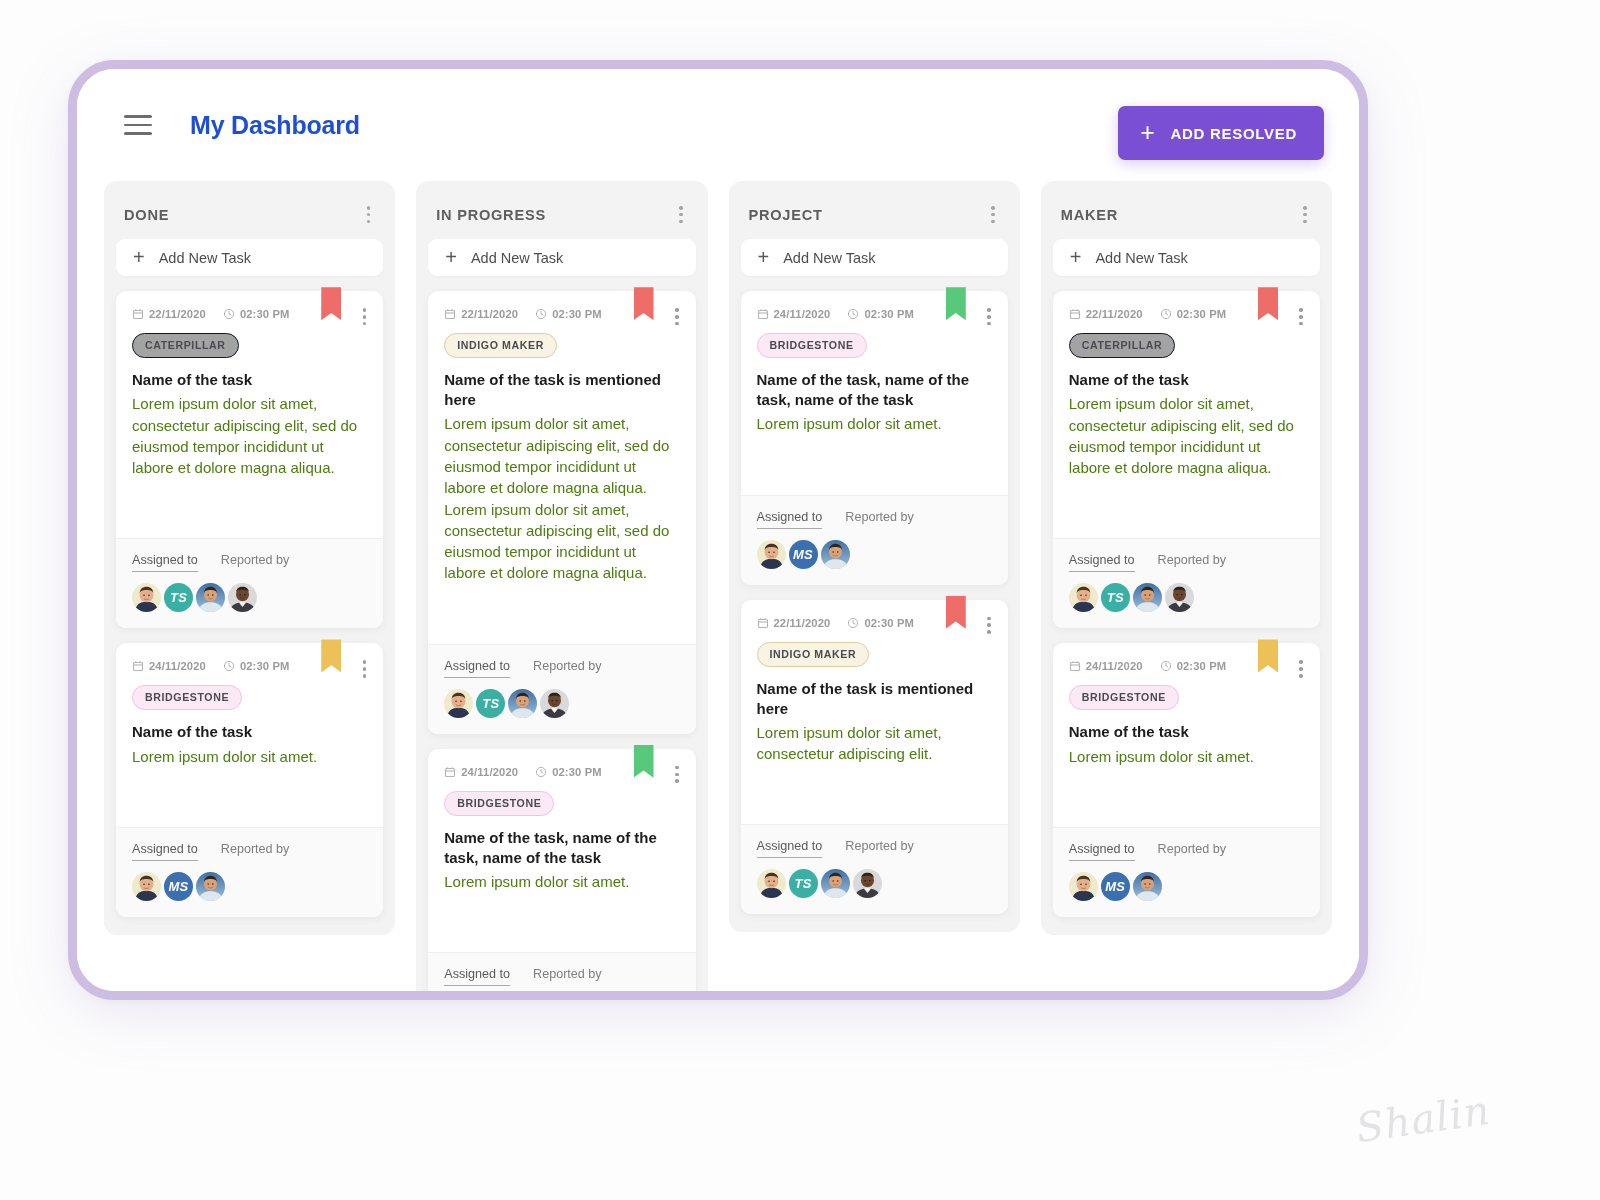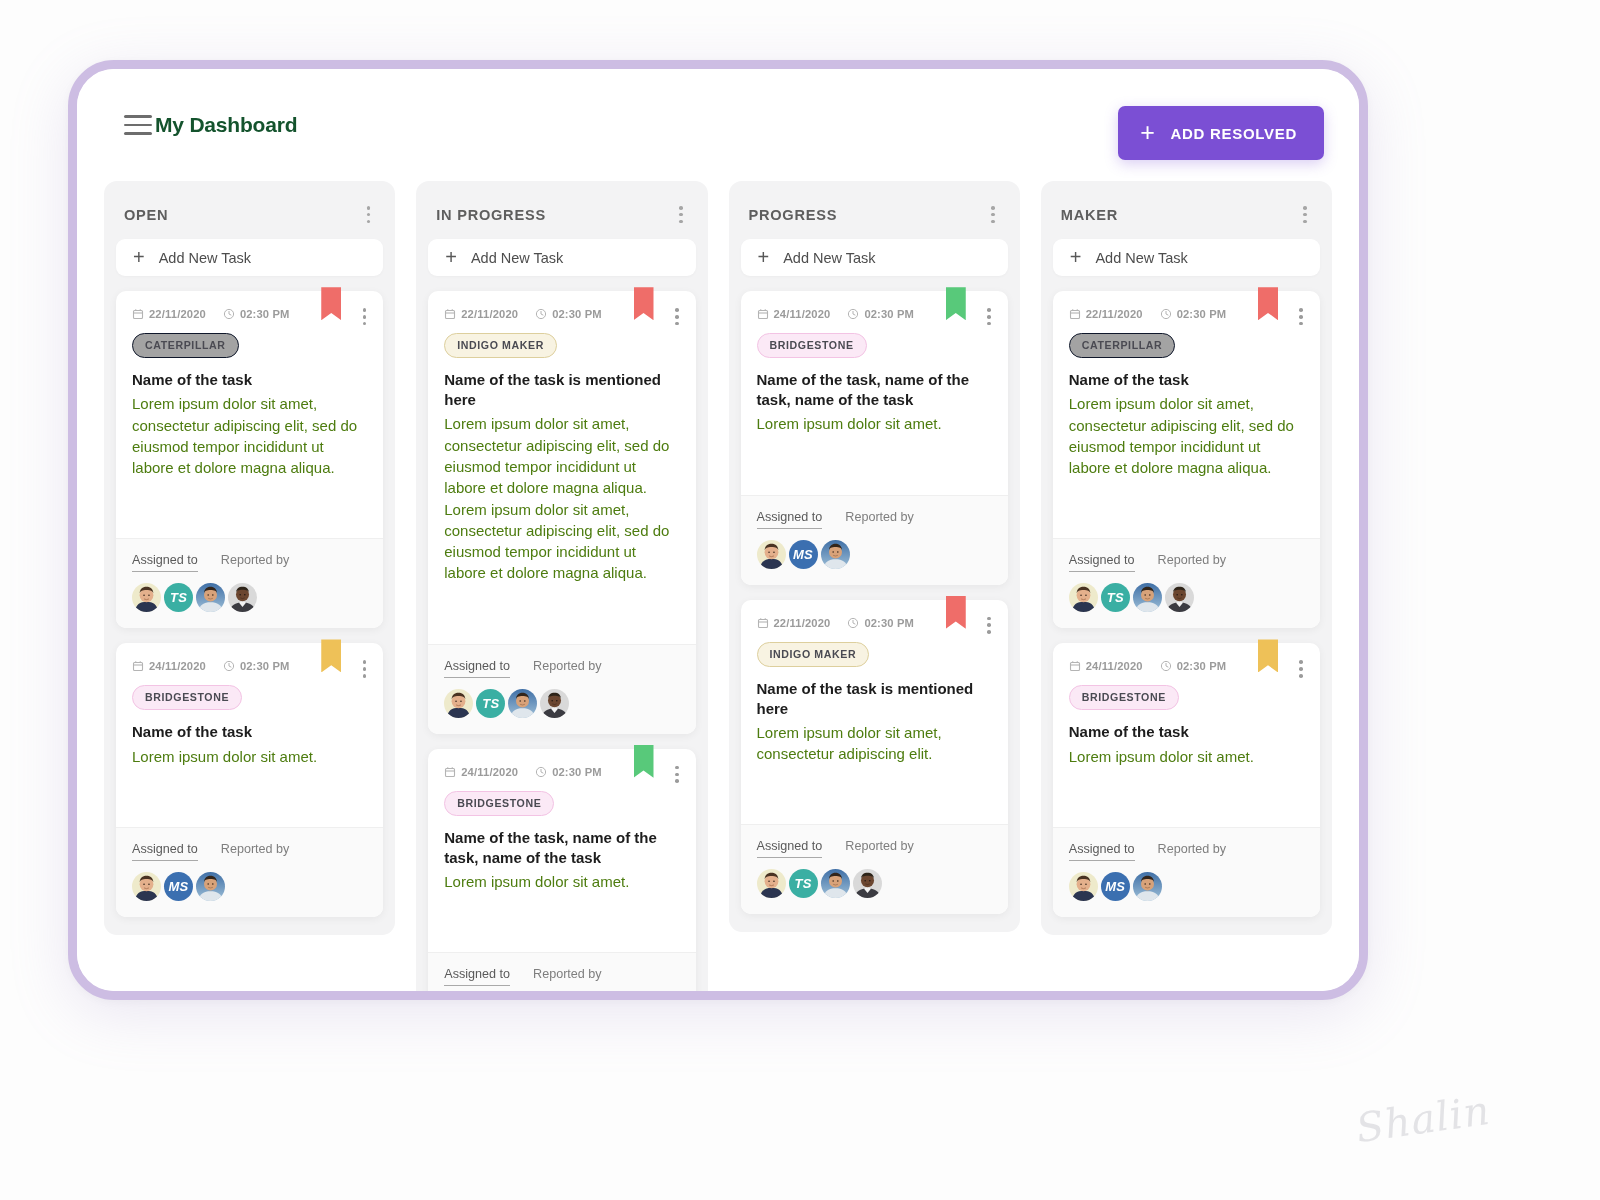--- a/index.html
+++ b/index.html
@@ -52,23 +52,24 @@
     padding: 0 3px;
     margin-left: 12px;
   }
   .hamburger span {
     display: block;
     height: 2.6px;
     background: #6d6d6d;
     border-radius: 2px;
   }
   .page-title {
-    font-size: 21px;
+    font-size: 25px;
     font-weight: bold;
-    color: #14532d;
+    color: #1d4ed8;
+    margin-left: 35px;
     letter-spacing: -0.2px;
     white-space: nowrap;
   }
 
   .search-wrap {
     position: absolute;
     left: 487px;
     top: 42px;
     width: 333px;
     height: 45px;
@@ -328,21 +329,21 @@
 
       <button class="add-project-btn">
         <span class="plus-icon">+</span>
         <span>ADD RESOLVED</span>
       </button>
     </div>
 
     <div class="board" id="board">
         <div class="column">
           <div class="col-head">
-            <div class="col-title">OPEN</div>
+            <div class="col-title">DONE</div>
             <div class="kebab">
               <i></i>
               <i></i>
               <i></i>
             </div>
           </div>
           <div class="add-task">
             <span class="pl">+</span>
             <span>Add New Task</span>
           </div>
@@ -652,21 +653,21 @@
                     <circle cx="23.2" cy="16.6" r="1" fill="#2a1d14"></circle>
                     <path d="M17.2 21.4q2.8 1.6 5.6 0" stroke="#a06f4c" stroke-width="1" fill="none" stroke-linecap="round"></path>
                   </svg>
                 </div>
               </div>
             </div>
           </div>
         </div>
         <div class="column">
           <div class="col-head">
-            <div class="col-title">PROGRESS</div>
+            <div class="col-title">PROJECT</div>
             <div class="kebab">
               <i></i>
               <i></i>
               <i></i>
             </div>
           </div>
           <div class="add-task">
             <span class="pl">+</span>
             <span>Add New Task</span>
           </div>

